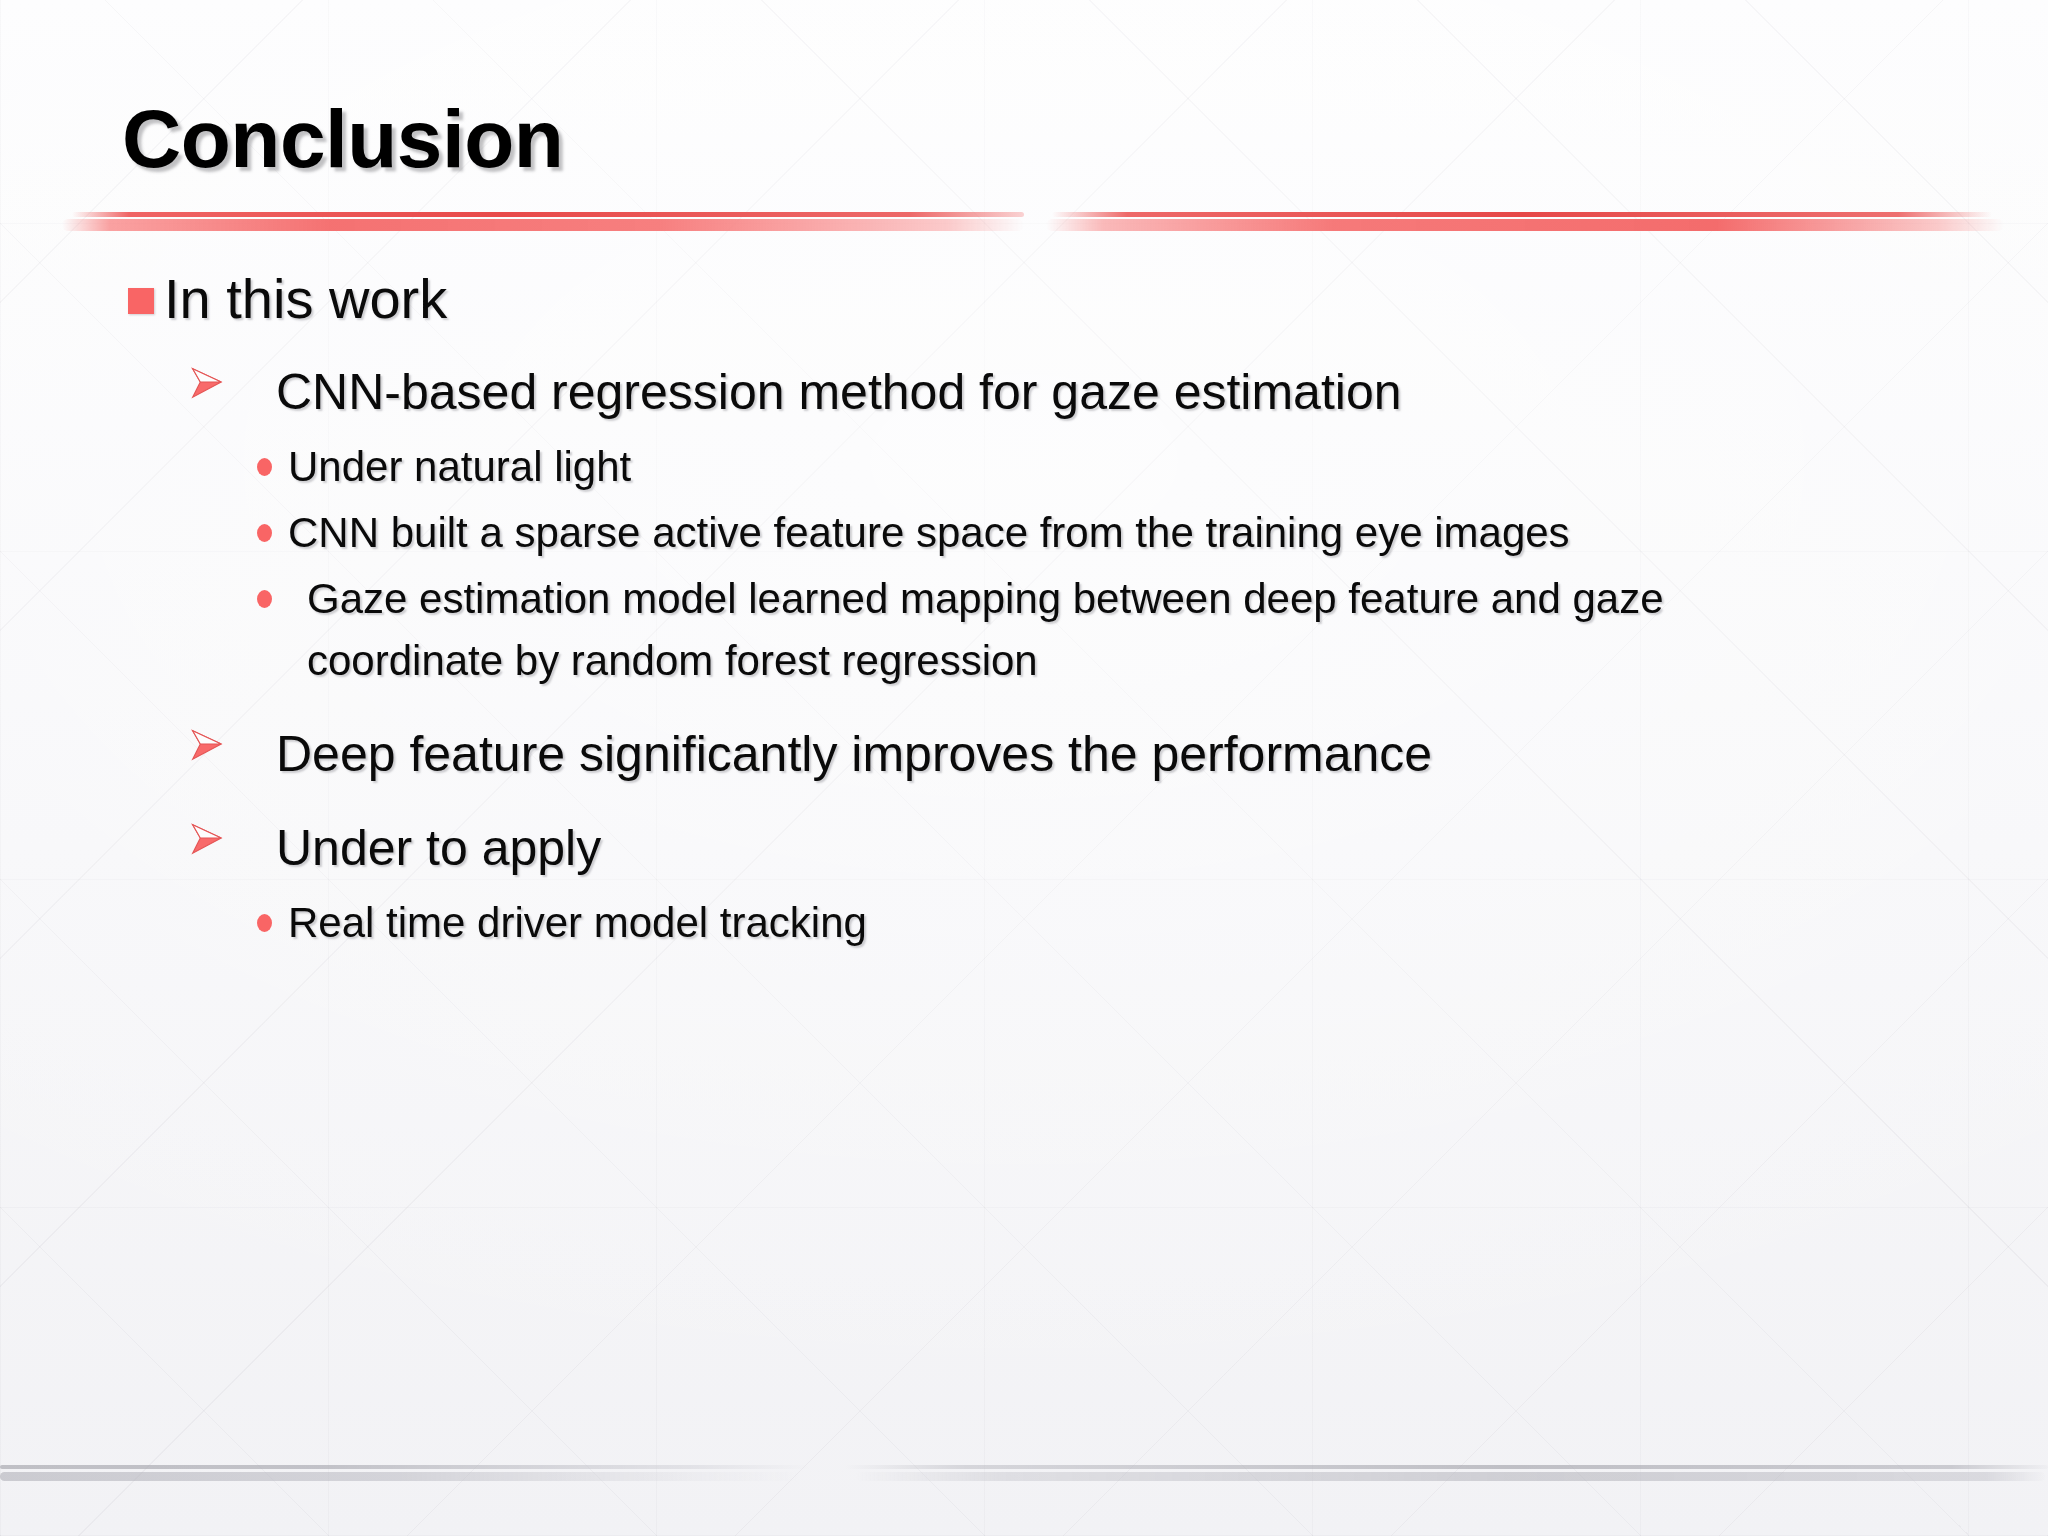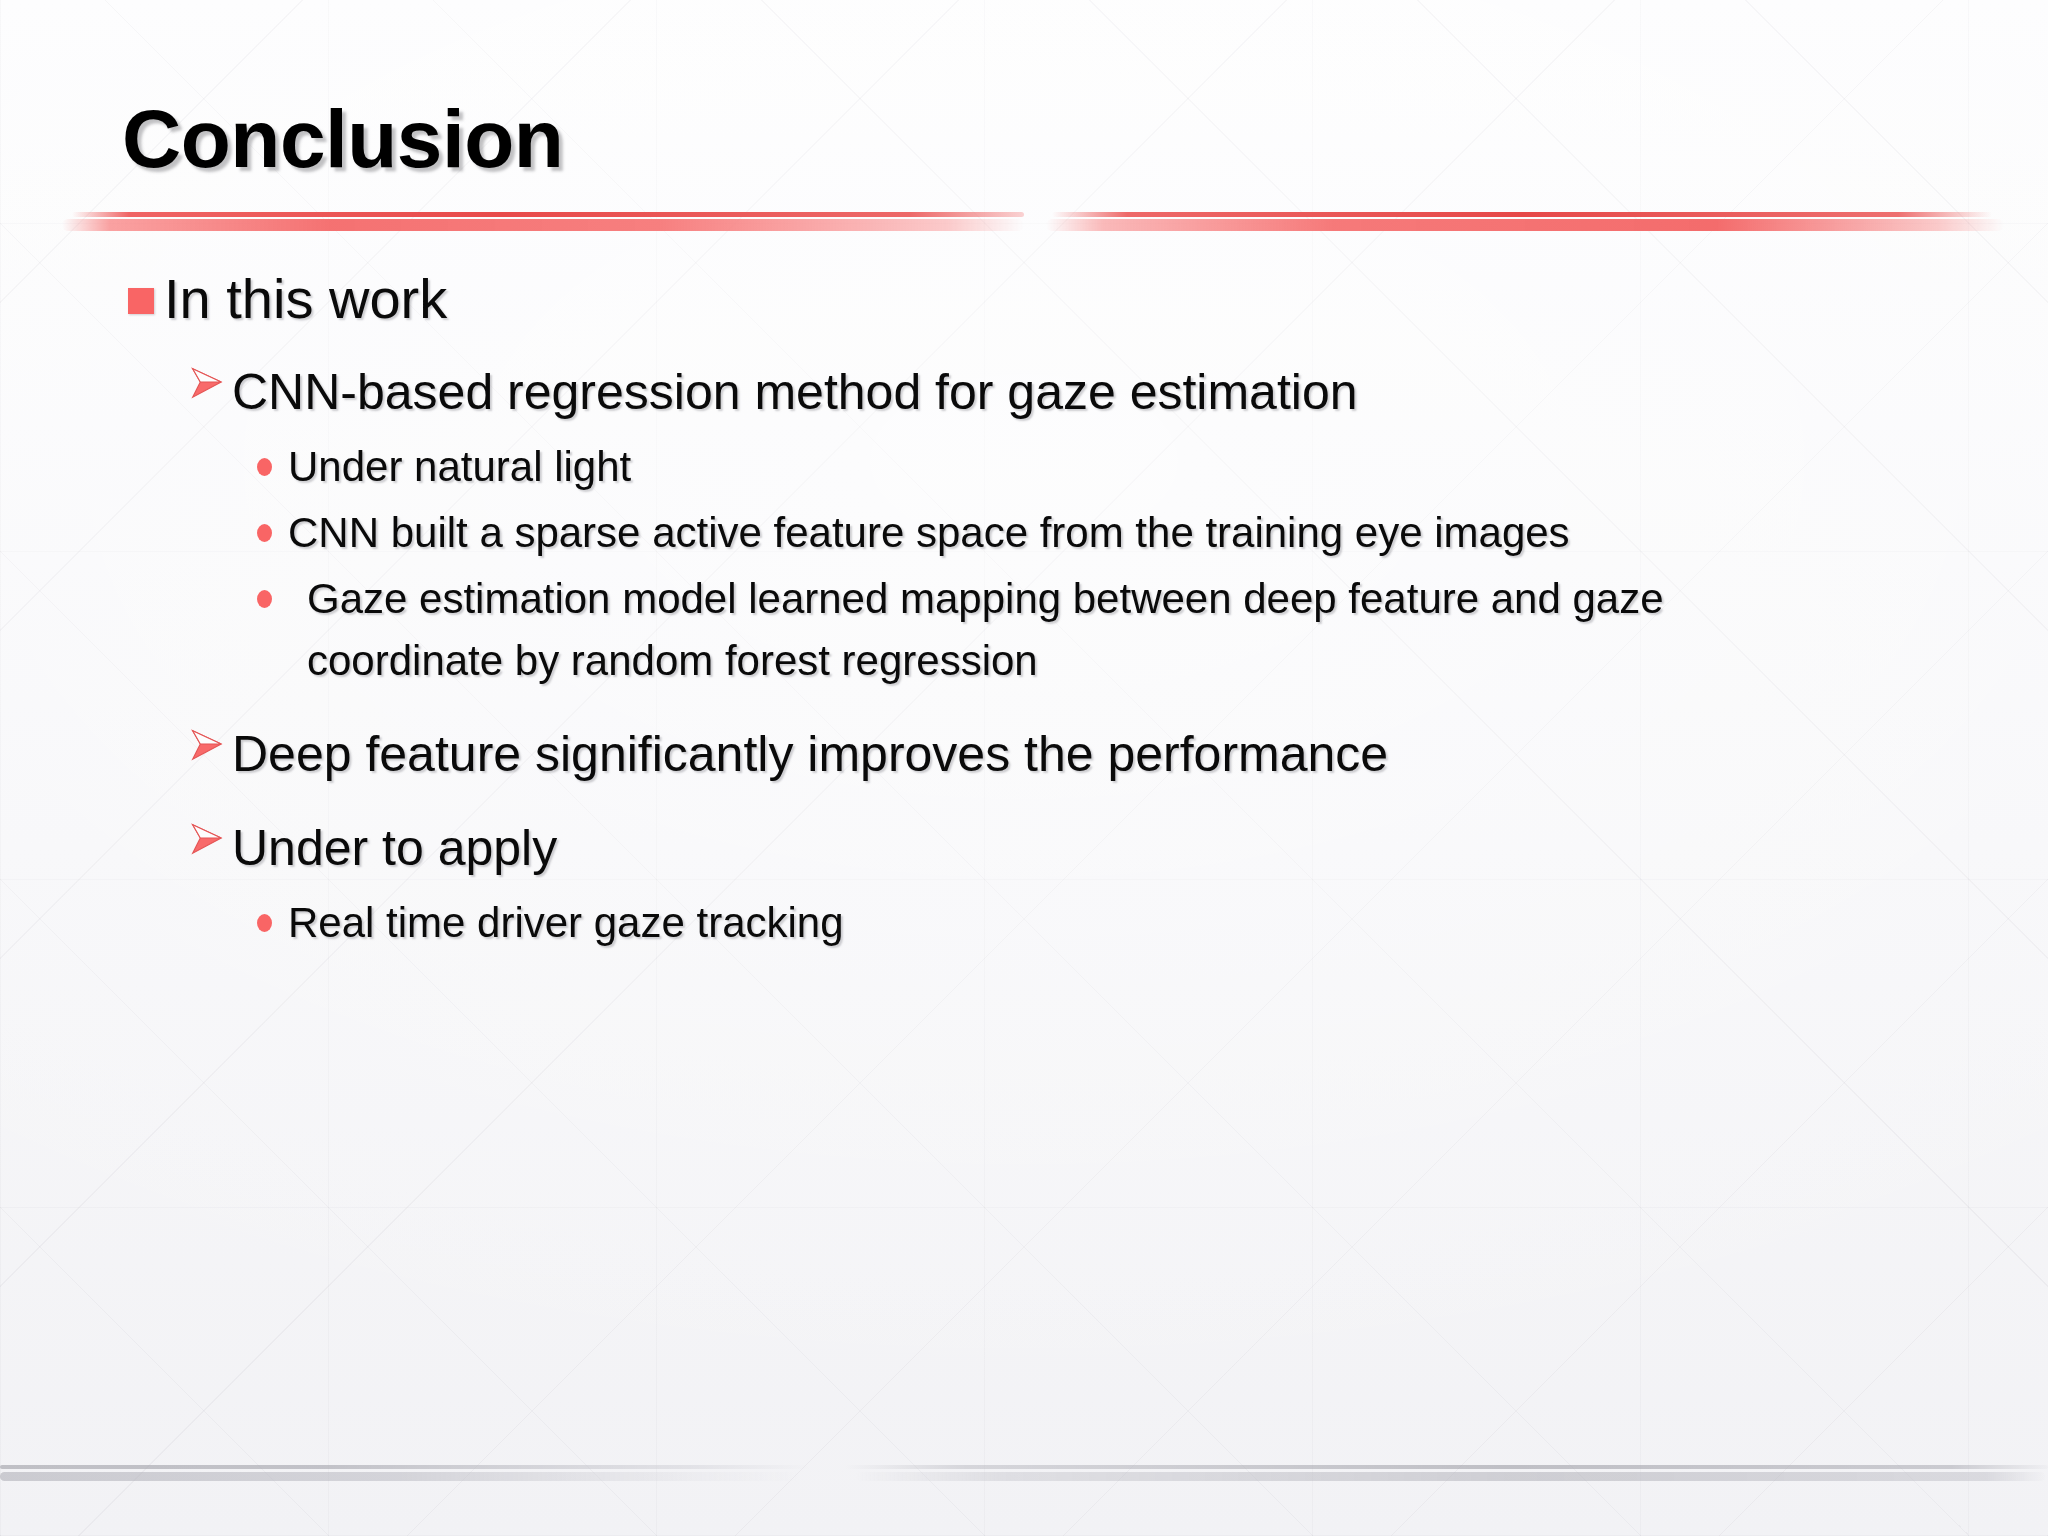--- a/index.html
+++ b/index.html
@@ -230,21 +230,21 @@
   .lvl1 { margin-left: 118px; margin-bottom: 20px; }
   .lvl1 .marker { width: 46px; padding-top: 26px; }
   .lvl1 .sq {
     width: 26px; height: 26px;
     background: #f96565;
     box-shadow: 1px 1px 2px rgba(130,120,125,0.35);
   }
   .lvl1 .row-text { font-size: 56px; line-height: 74px; }
 
   
-  .lvl2 { margin-left: 180px; margin-bottom: 8px; }
+  .lvl2 { margin-left: 180px; margin-bottom: 8px; gap: 44px; }
   .lvl2 .marker { width: 52px; padding-top: 8px; }
   .lvl2 .arrow {
     width: 38px; height: 38px;
     display: block;
   }
   .lvl2 .row-text { font-size: 50px; line-height: 72px; }
 
   
   .lvl3 { margin-left: 240px; margin-bottom: 4px; }
   .lvl3 .marker { width: 48px; padding-top: 22px; }
@@ -341,21 +341,21 @@
           <path d="M6 5 L36 19 L14 19 Z" fill="#fdfdfd" stroke="#e45555" stroke-width="1.2"></path>
         </svg>
       </span>
       <span class="row-text">Under to apply</span>
     </div>
 
     <div class="row lvl3">
       <span class="marker">
         <span class="dot"></span>
       </span>
-      <span class="row-text">Real time driver gaze tracking</span>
+      <span class="row-text">Real time driver model tracking</span>
     </div>
 
 
   </div>
 
   <div class="footer-wrap">
     <div class="foot-seg foot-a">
       <div class="foot-thin"></div>
       <div class="foot-thick"></div>
     </div>

